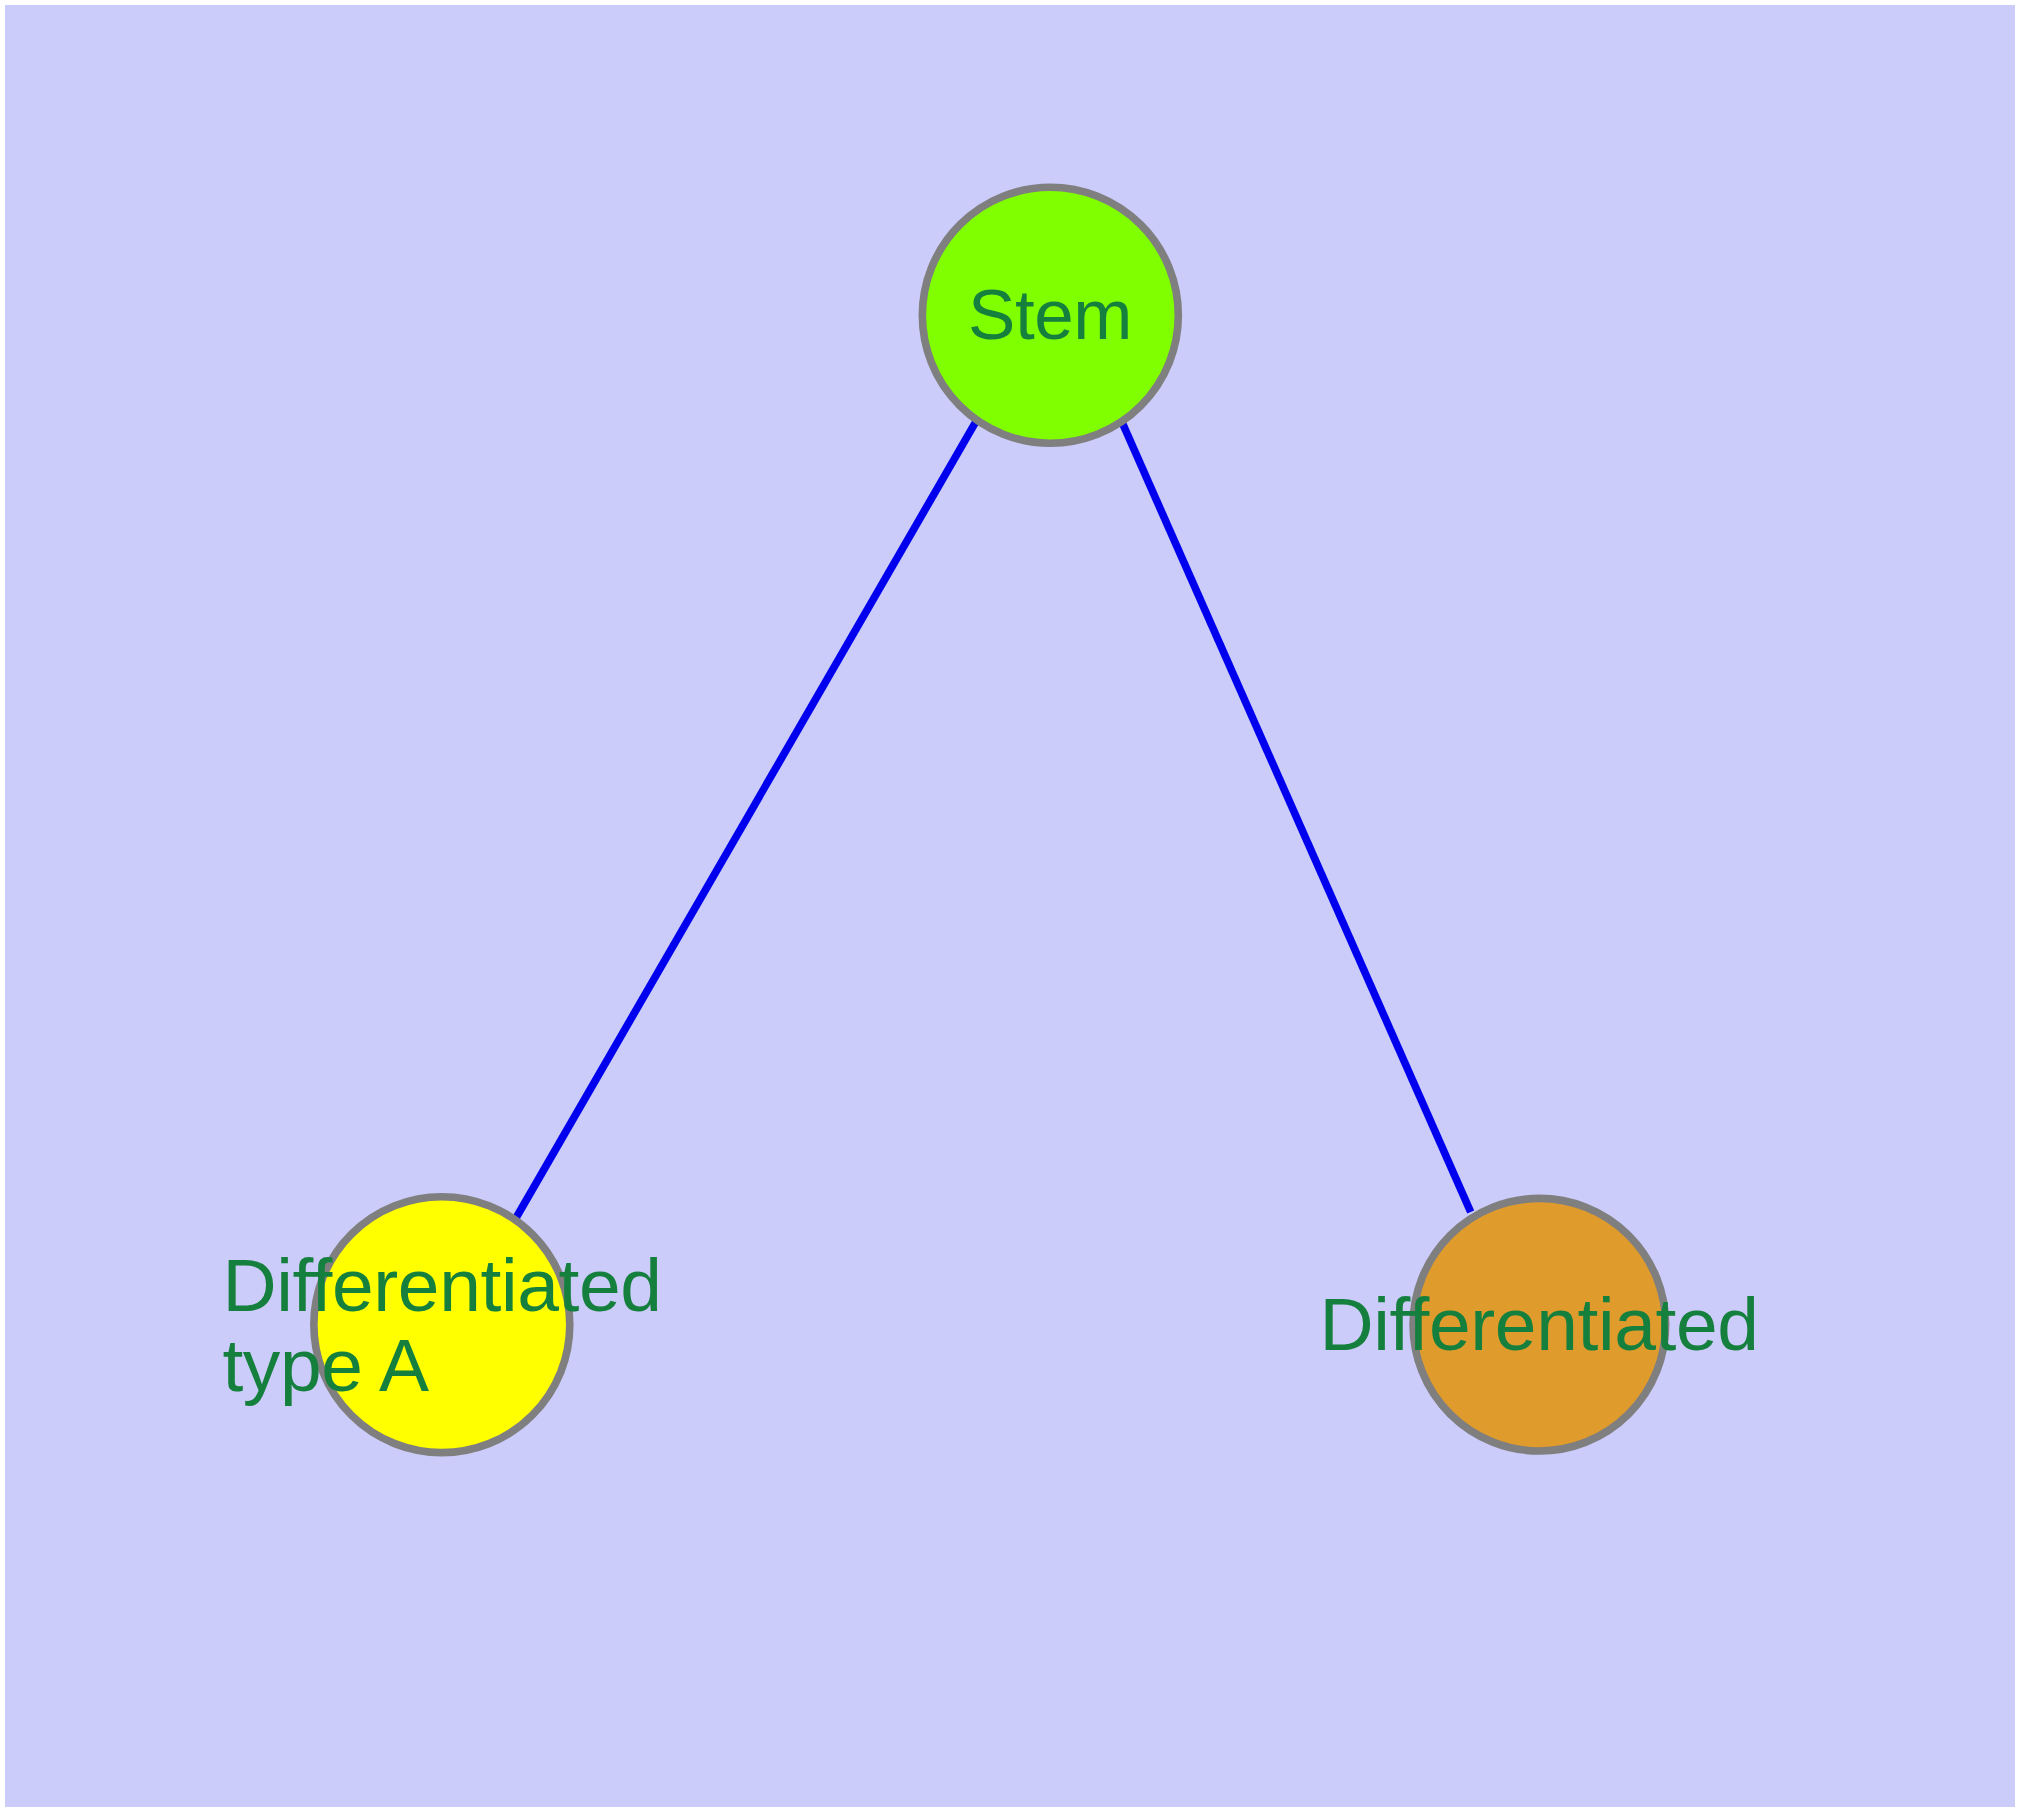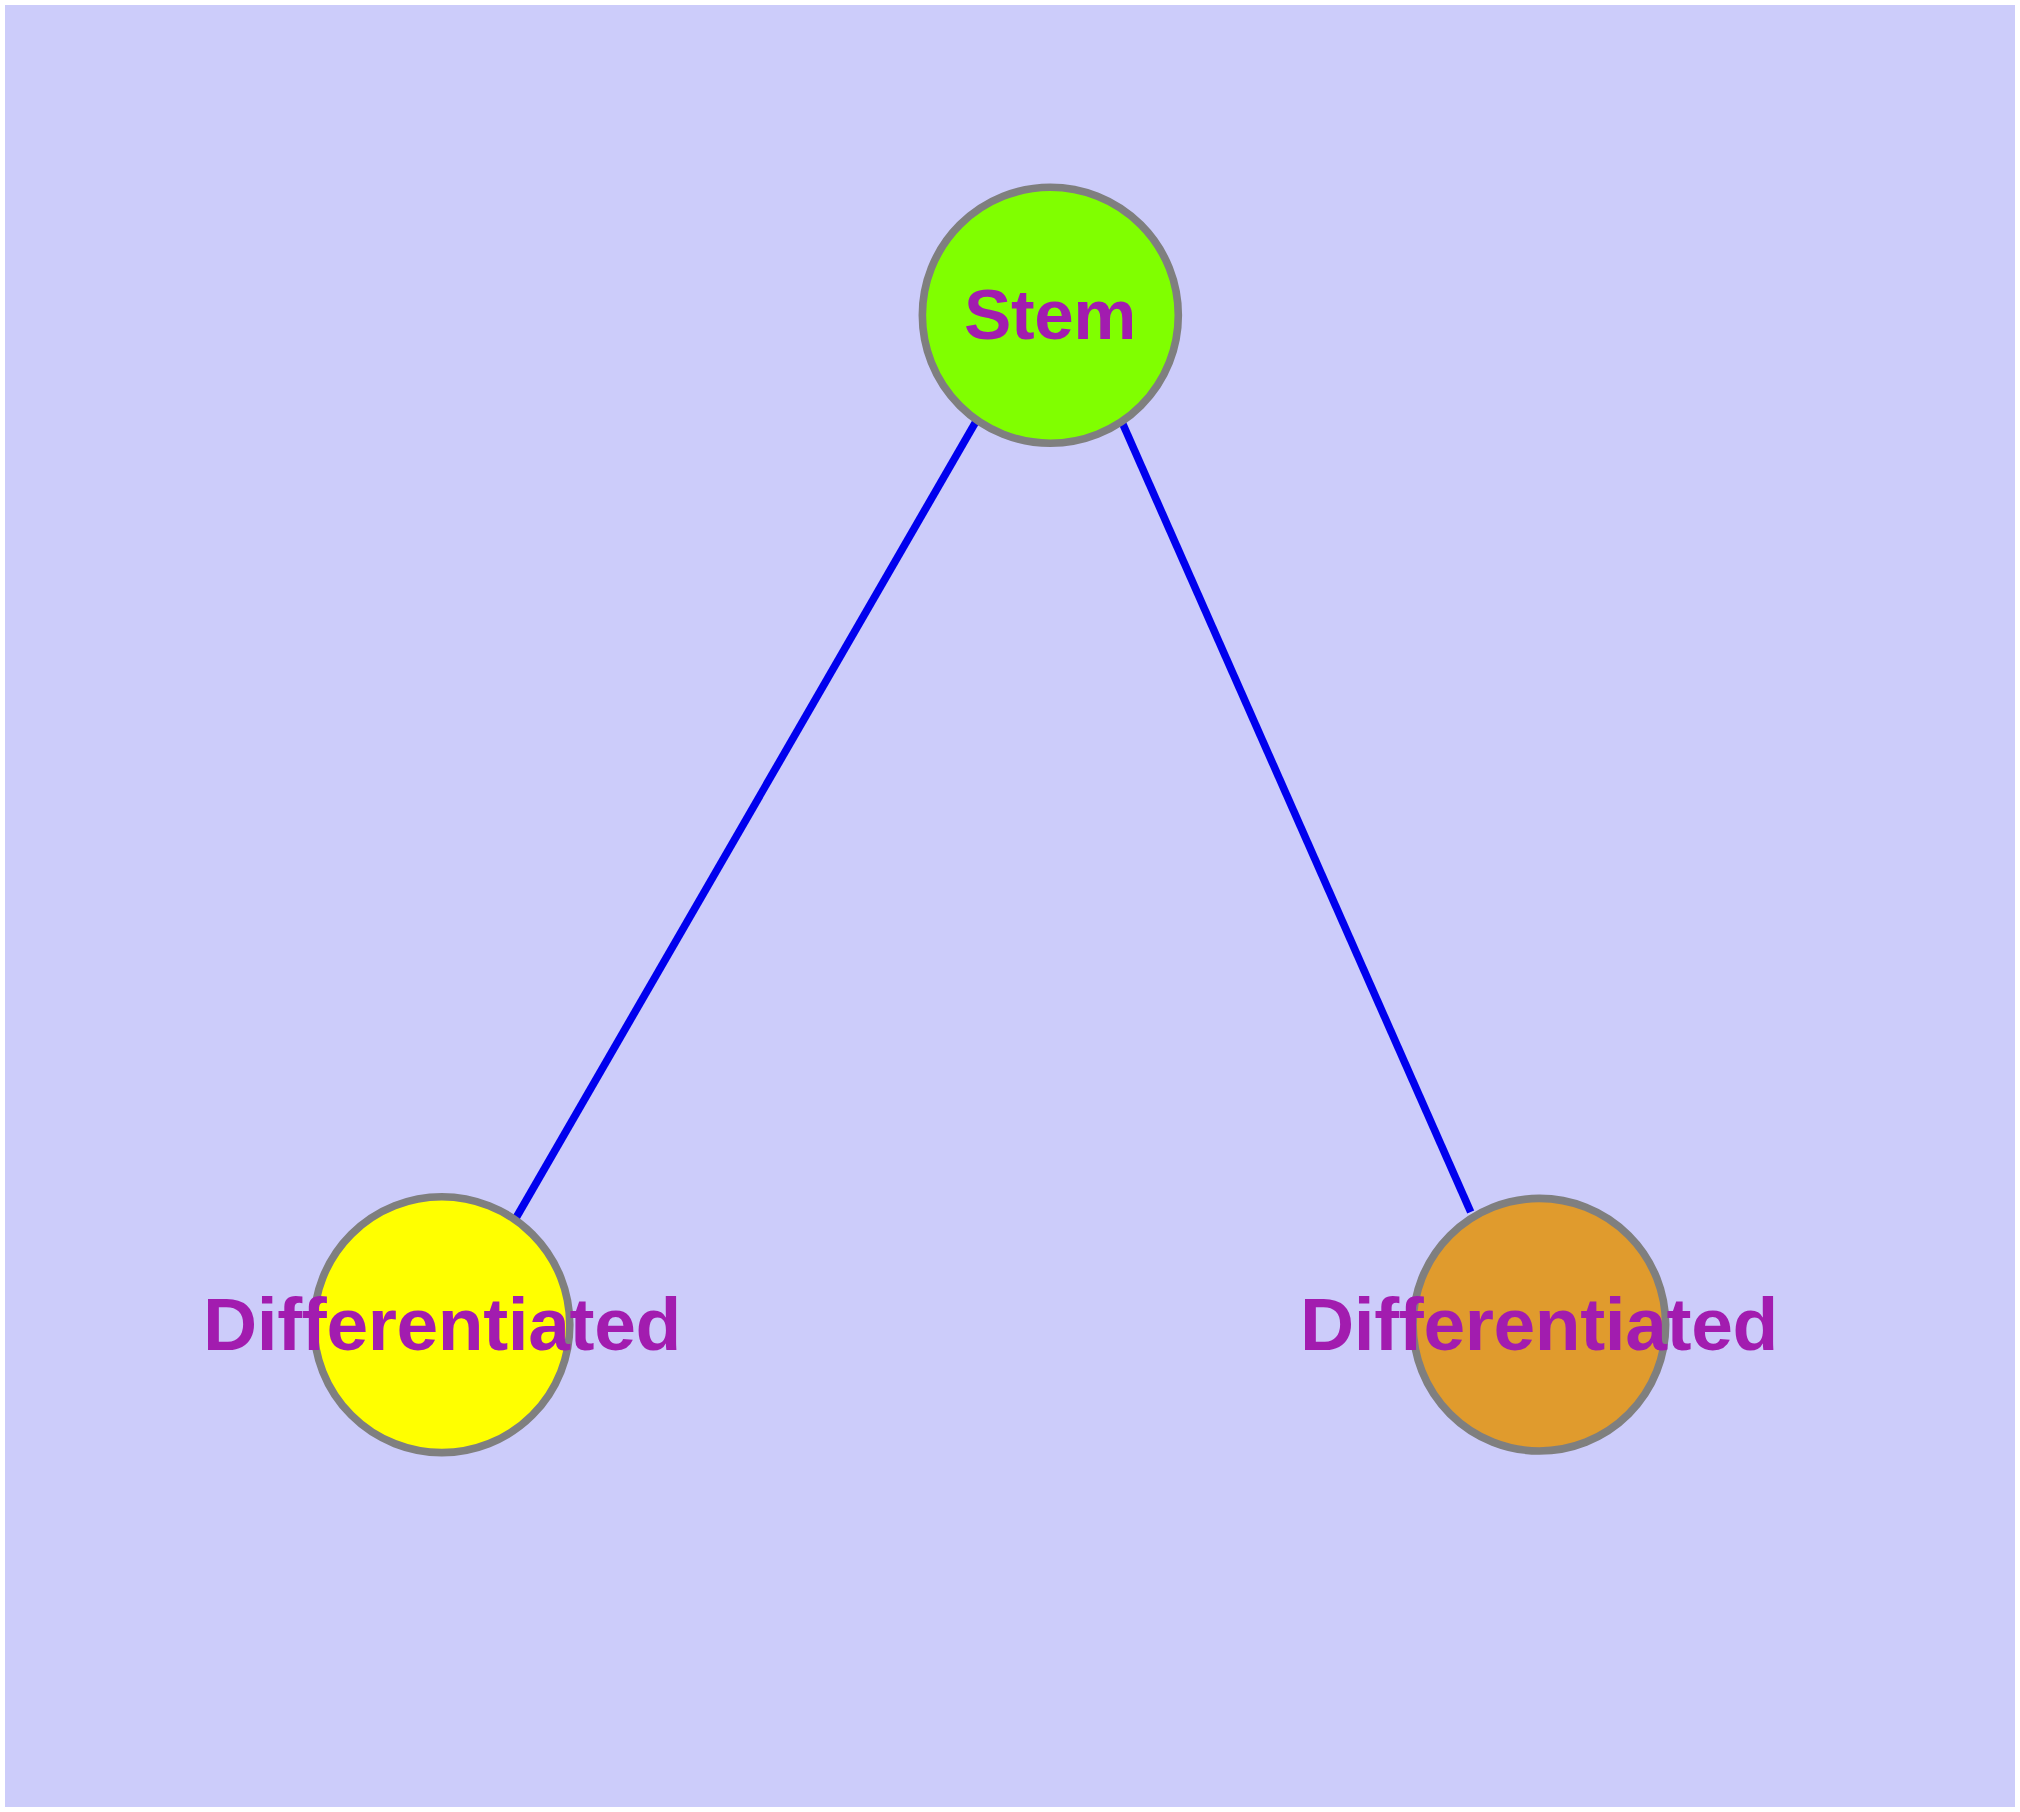--- a/index.html
+++ b/index.html
@@ -36,23 +36,23 @@
     stroke: #7f7f7f;
     stroke-width: 9;
   }
   .edge-line {
     stroke: #0000ee;
     stroke-width: 9;
     stroke-linecap: butt;
   }
   .node-label {
     position: absolute;
-    color: #a21caf;
+    color: #15803d;
     font-family: "Liberation Sans", sans-serif;
-    font-weight: bold;
+    font-weight: normal;
     line-height: 1.06;
     white-space: nowrap;
     pointer-events: none;
     letter-spacing: -0.4px;
   }
   .label-stem {
     font-size: 71px;
     left: 1050px;
     top: 315px;
     transform: translate(-50%, -50%);
@@ -88,19 +88,20 @@
       <circle class="node-circle" cx="1816" cy="1563" r="149" fill="#e09b2d" stroke="#7f7f7f"></circle>
     </g>
   </svg>
 
   <div class="node-label label-stem" style="left: 1050px; top: 315px;">
     <span class="label-line">Stem</span>
   </div>
 
   <div class="node-label label-typea" style="left: 442px; top: 1325px;">
     <span class="label-line">Differentiated</span>
+    <span class="label-line">type A</span>
   </div>
 
   <div class="node-label label-typeb" style="left: 1539px; top: 1325px;">
     <span class="label-line">Differentiated</span>
   </div>
 </div>
 
 
 </body></html>

